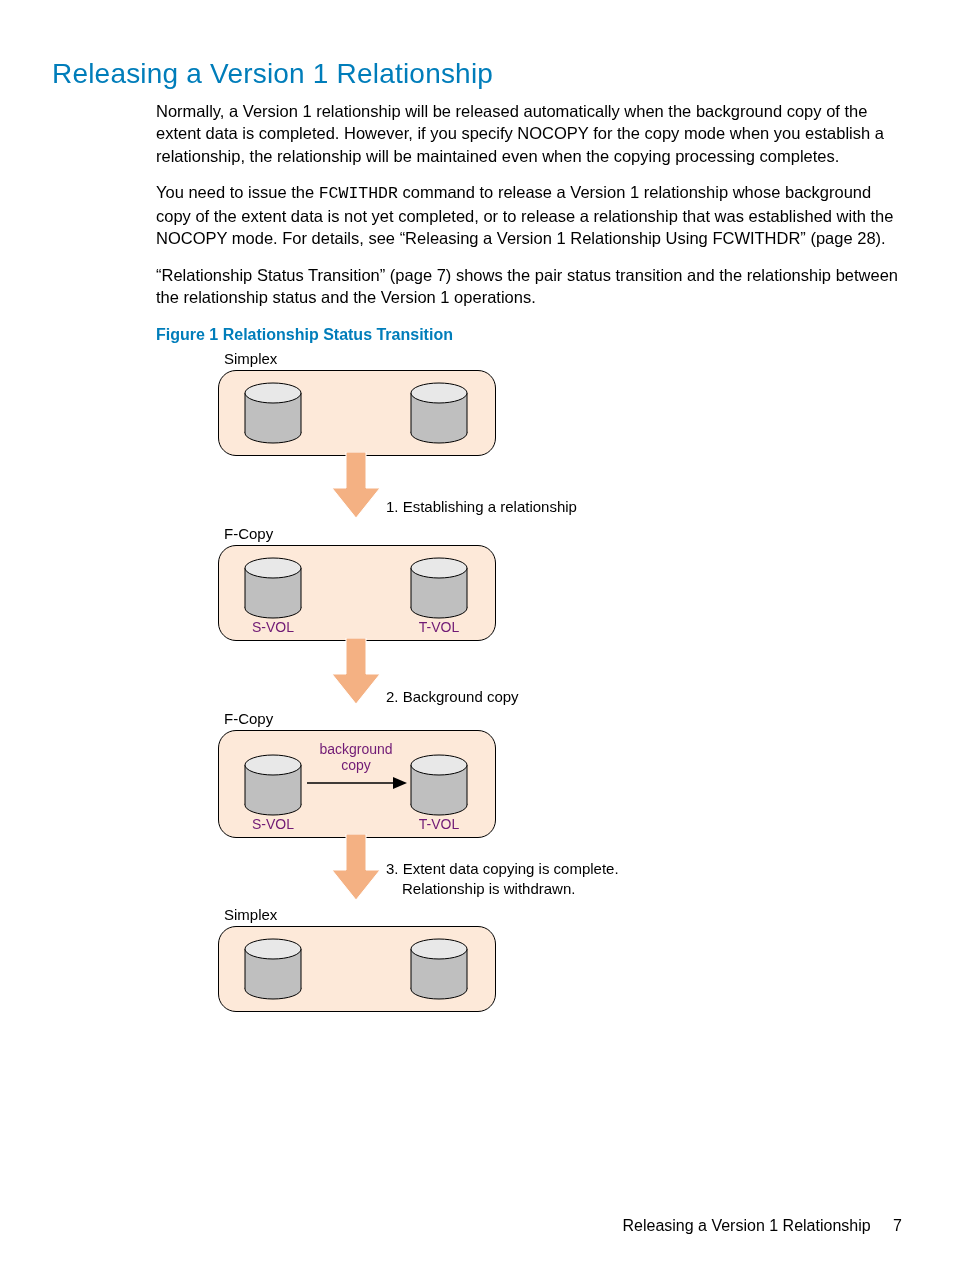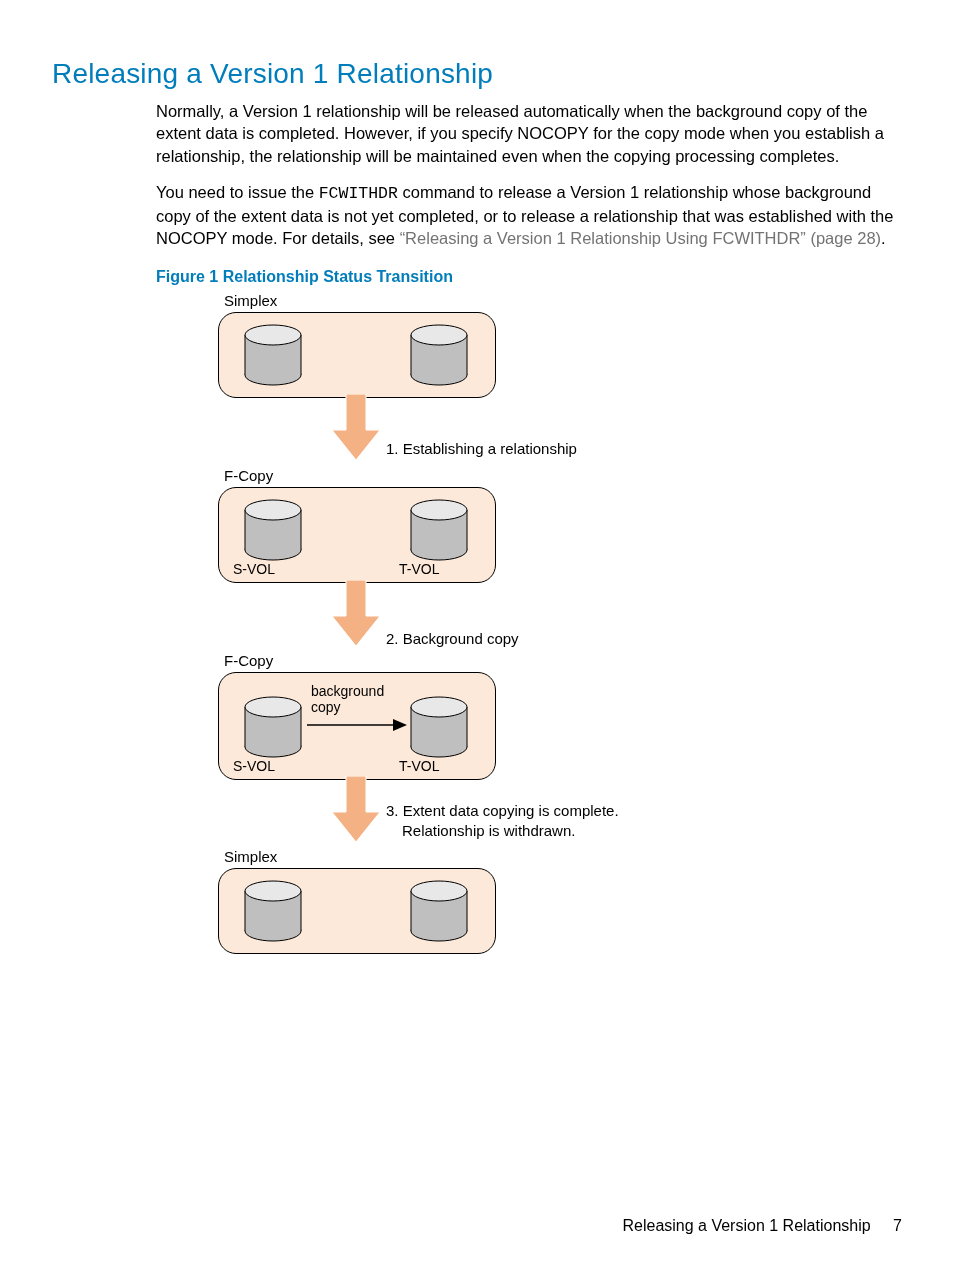--- a/index.html
+++ b/index.html
@@ -28,21 +28,21 @@
     margin: 0 0 14px 104px;
     font-size: 16.5px;
     line-height: 1.35;
     color: #000;
     max-width: 760px;
   }
   .code {
     font-family: "Courier New", monospace;
   }
   a.xref {
-    color: #737373;
+    color: #000000;
     text-decoration: none;
   }
   .figure-caption {
     margin: 18px 0 6px 104px;
     font-size: 16px;
     font-weight: bold;
     color: #007dba;
   }
   .diagram {
     margin-left: 104px;
@@ -64,21 +64,22 @@
   }
   .step-label {
     position: absolute;
     font-family: Arial, sans-serif;
     font-size: 15px;
     color: #000;
   }
   .inner-label {
     position: absolute;
     font-size: 14px;
-    color: #000000;
+    text-align: center;
+    color: #701a75;
     line-height: 1.15;
   }
   .cyl {
     position: absolute;
   }
   .footer {
     position: absolute;
     bottom: 36px;
     right: 52px;
     font-size: 16px;
@@ -94,20 +95,23 @@
 <div class="page">
   <h1 class="section">Releasing a Version 1 Relationship</h1>
 
   <p class="body-text">Normally, a Version 1 relationship will be released automatically when the background copy of the extent data is completed. However, if you specify NOCOPY for the copy mode when you establish a relationship, the relationship will be maintained even when the copying processing completes.</p>
 
   <p class="body-text">
     <span>You need to issue the </span><span class="code">FCWITHDR</span><span> command to release a Version 1 relationship whose background copy of the extent data is not yet completed, or to release a relationship that was established with the NOCOPY mode. For details, see </span><a class="xref" href="#">“Releasing a Version 1 Relationship Using FCWITHDR” (page 28)</a><span>.</span>
   </p>
 
 
+  <p class="body-text">
+    <a class="xref" href="#">“Relationship Status Transition” (page 7)</a><span> shows the pair status transition and the relationship between the relationship status and the Version 1 operations.</span>
+  </p>
 
   <div class="figure-caption">Figure 1 Relationship Status Transition</div>
 
   <div class="diagram">
 
     <div class="state-label" style="left:68px; top:0px;">Simplex</div>
     <div class="state-box" style="left:62px; top:20px; width:278px; height:86px;">
       <svg class="cyl" style="left:24px; top:10px;" width="60" height="64" viewBox="0 0 60 64">
         <ellipse cx="30" cy="52" rx="28" ry="10" fill="#bfbfbf" stroke="#000"></ellipse>
         <rect x="2" y="12" width="56" height="40" fill="#bfbfbf" stroke="none"></rect>

